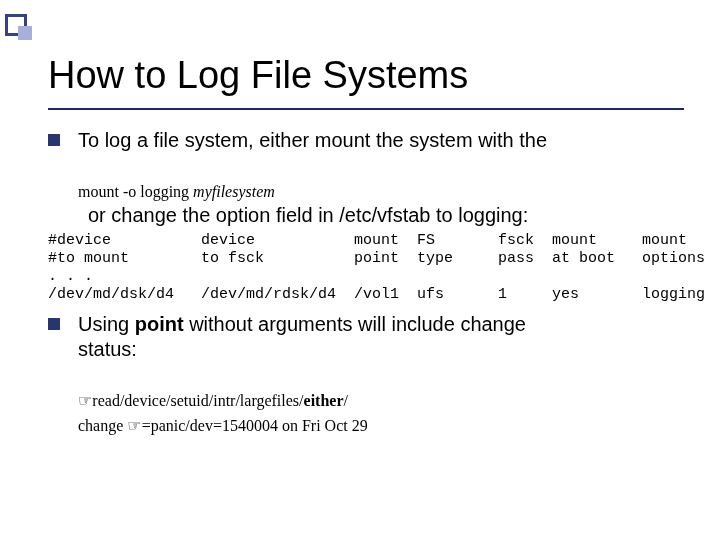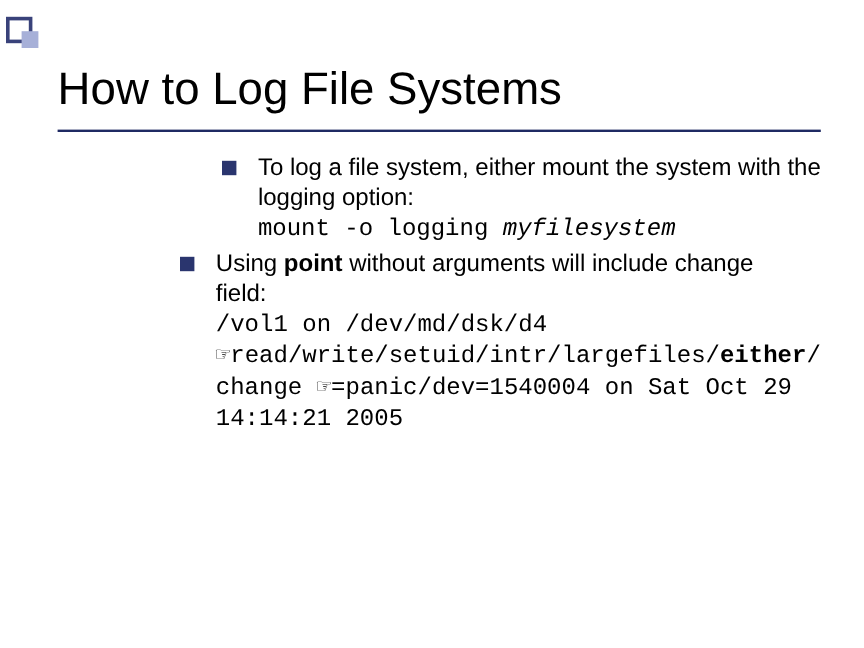--- a/index.html
+++ b/index.html
@@ -62,38 +62,37 @@
   .content {
     position: absolute;
     top: 128px;
     left: 48px;
     right: 36px;
   }
   .bullet-row {
     display: flex;
     align-items: flex-start;
     margin-bottom: 4px;
-    justify-content: flex-end;
   }
   .bullet {
     width: 12px;
     height: 12px;
     background: #2a356e;
     margin-top: 6px;
     margin-right: 18px;
     flex: 0 0 auto;
   }
   .bullet-text {
     font-size: 20px;
     line-height: 1.25;
     font-family: Arial, Helvetica, sans-serif;
   }
   .bullet-text .mono {
-    font-family: Liberation Mono, monospace;
-    font-size: 20px;
+    font-family: Liberation Serif, serif;
+    font-size: 16px;
   }
   .bullet-text .indent {
     padding-left: 10px;
     display: inline-block;
   }
   .pre {
     font-family: "Courier New", Courier, monospace;
     font-size: 15px;
     line-height: 1.2;
     white-space: pre;
@@ -117,32 +116,36 @@
 
   <div class="title">How to Log File Systems</div>
   <div class="rule"></div>
 
   <div class="content">
 
     <div class="bullet-row">
       <div class="bullet"></div>
       <div class="bullet-text">
         <span>To log a file system, either mount the system with the</span><br>
-        <span>logging option:</span><br>
+        <br>
         <span class="mono">mount -o logging </span><span class="mono em">myfilesystem</span><br>
+        <span class="indent">or change the option field in /etc/vfstab to logging:</span>
       </div>
     </div>
 
+    <div class="pre"><span>#device          device           mount  FS       fsck  mount     mount</span>
+<span>#to mount        to fsck          point  type     pass  at boot   options</span>
+<span>. . .</span>
+<span>/dev/md/dsk/d4   /dev/md/rdsk/d4  /vol1  ufs      1     yes       logging</span></div>
 
     <div class="bullet-row">
       <div class="bullet"></div>
       <div class="bullet-text">
         <span>Using </span><span class="bold">point</span><span> without arguments will include change</span><br>
-        <span>field:</span><br>
-        <span class="mono">/vol1 on /dev/md/dsk/d4</span><br>
-        <span class="mono hand">☞</span><span class="mono">read/write/setuid/intr/largefiles/</span><span class="mono bold">either</span><span class="mono">/</span><br>
-        <span class="mono">change </span><span class="mono hand">☞</span><span class="mono">=panic/dev=1540004 on Sat Oct 29</span><br>
-        <span class="mono">14:14:21 2005</span>
+        <span>status:</span><br>
+        <br>
+        <span class="mono hand">☞</span><span class="mono">read/device/setuid/intr/largefiles/</span><span class="mono bold">either</span><span class="mono">/</span><br>
+        <span class="mono">change </span><span class="mono hand">☞</span><span class="mono">=panic/dev=1540004 on Fri Oct 29</span><br>
       </div>
     </div>
 
   </div>
 </div>
 
 </body></html>

